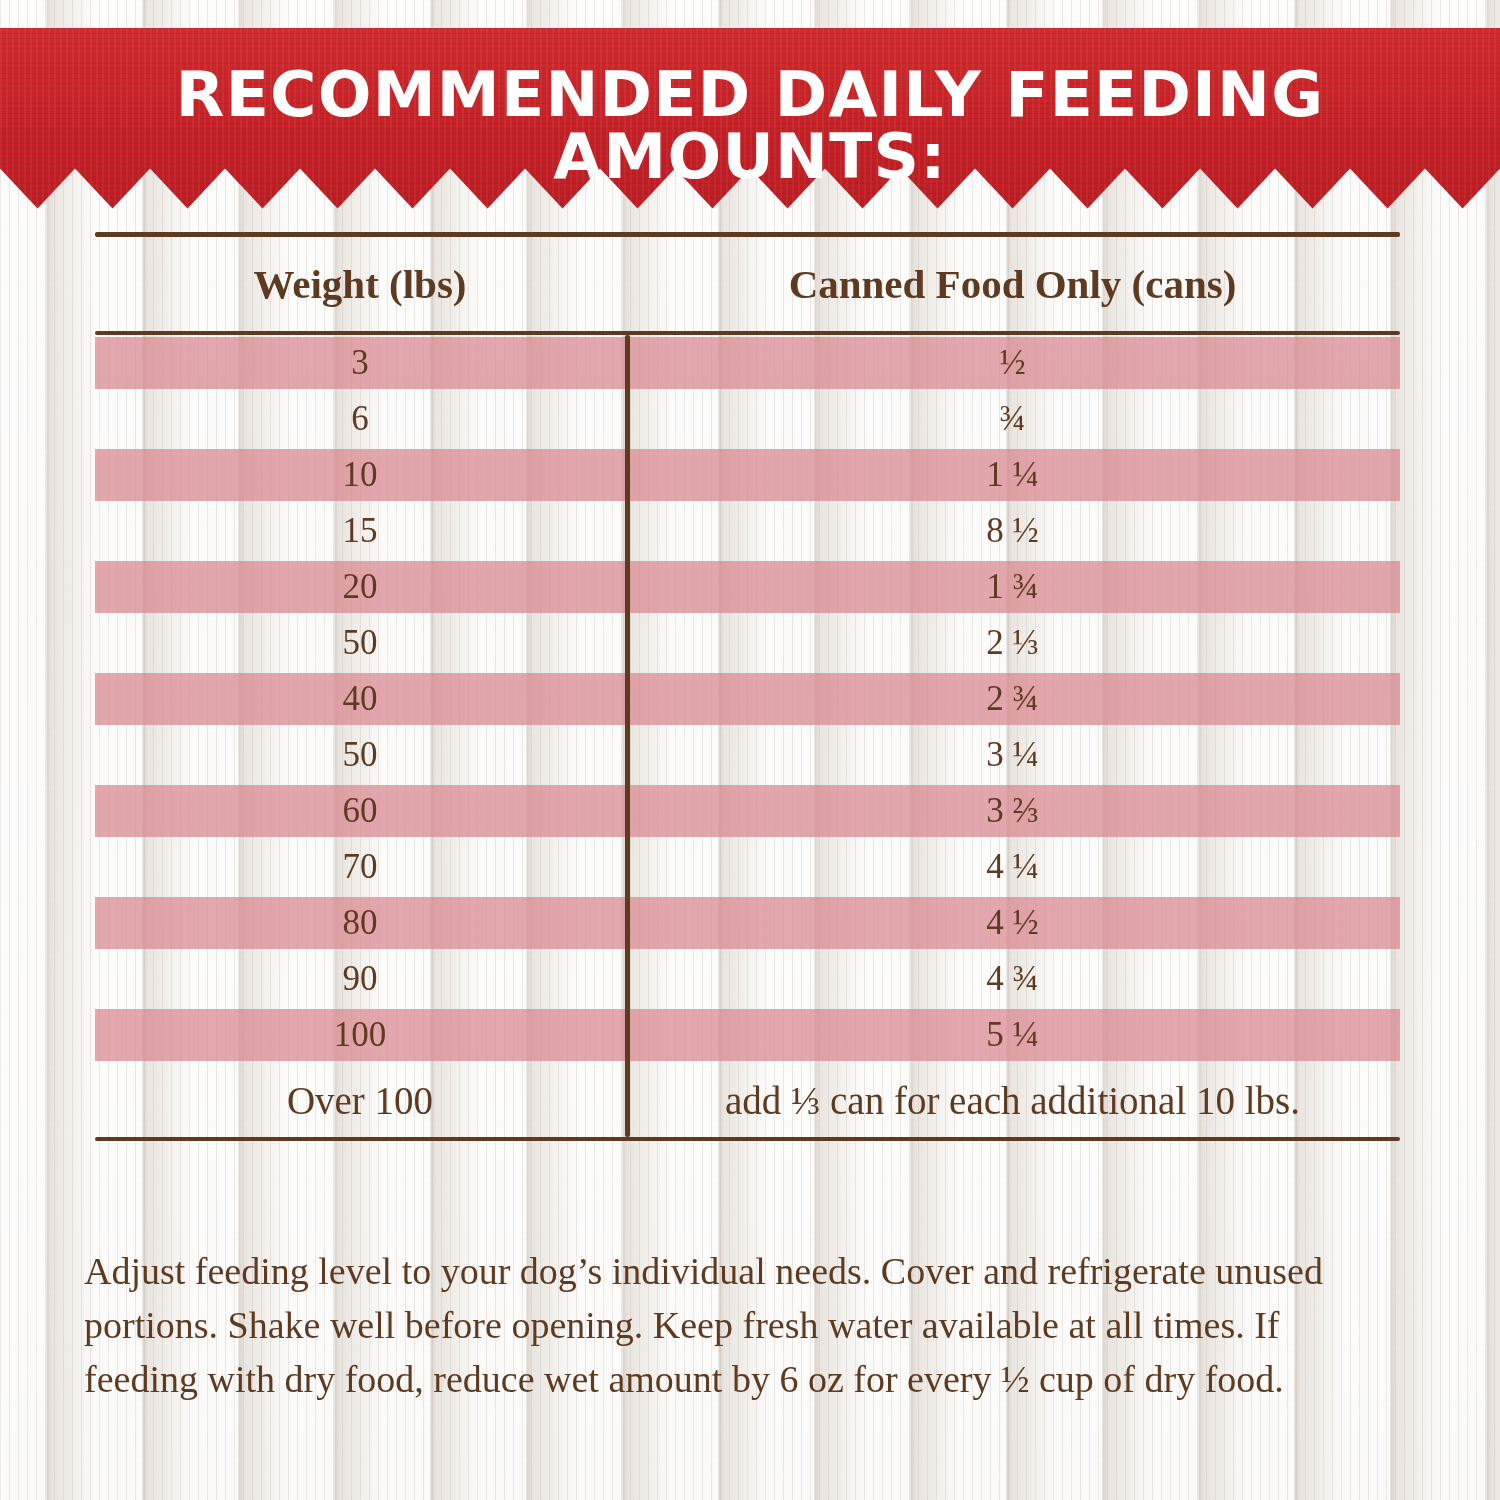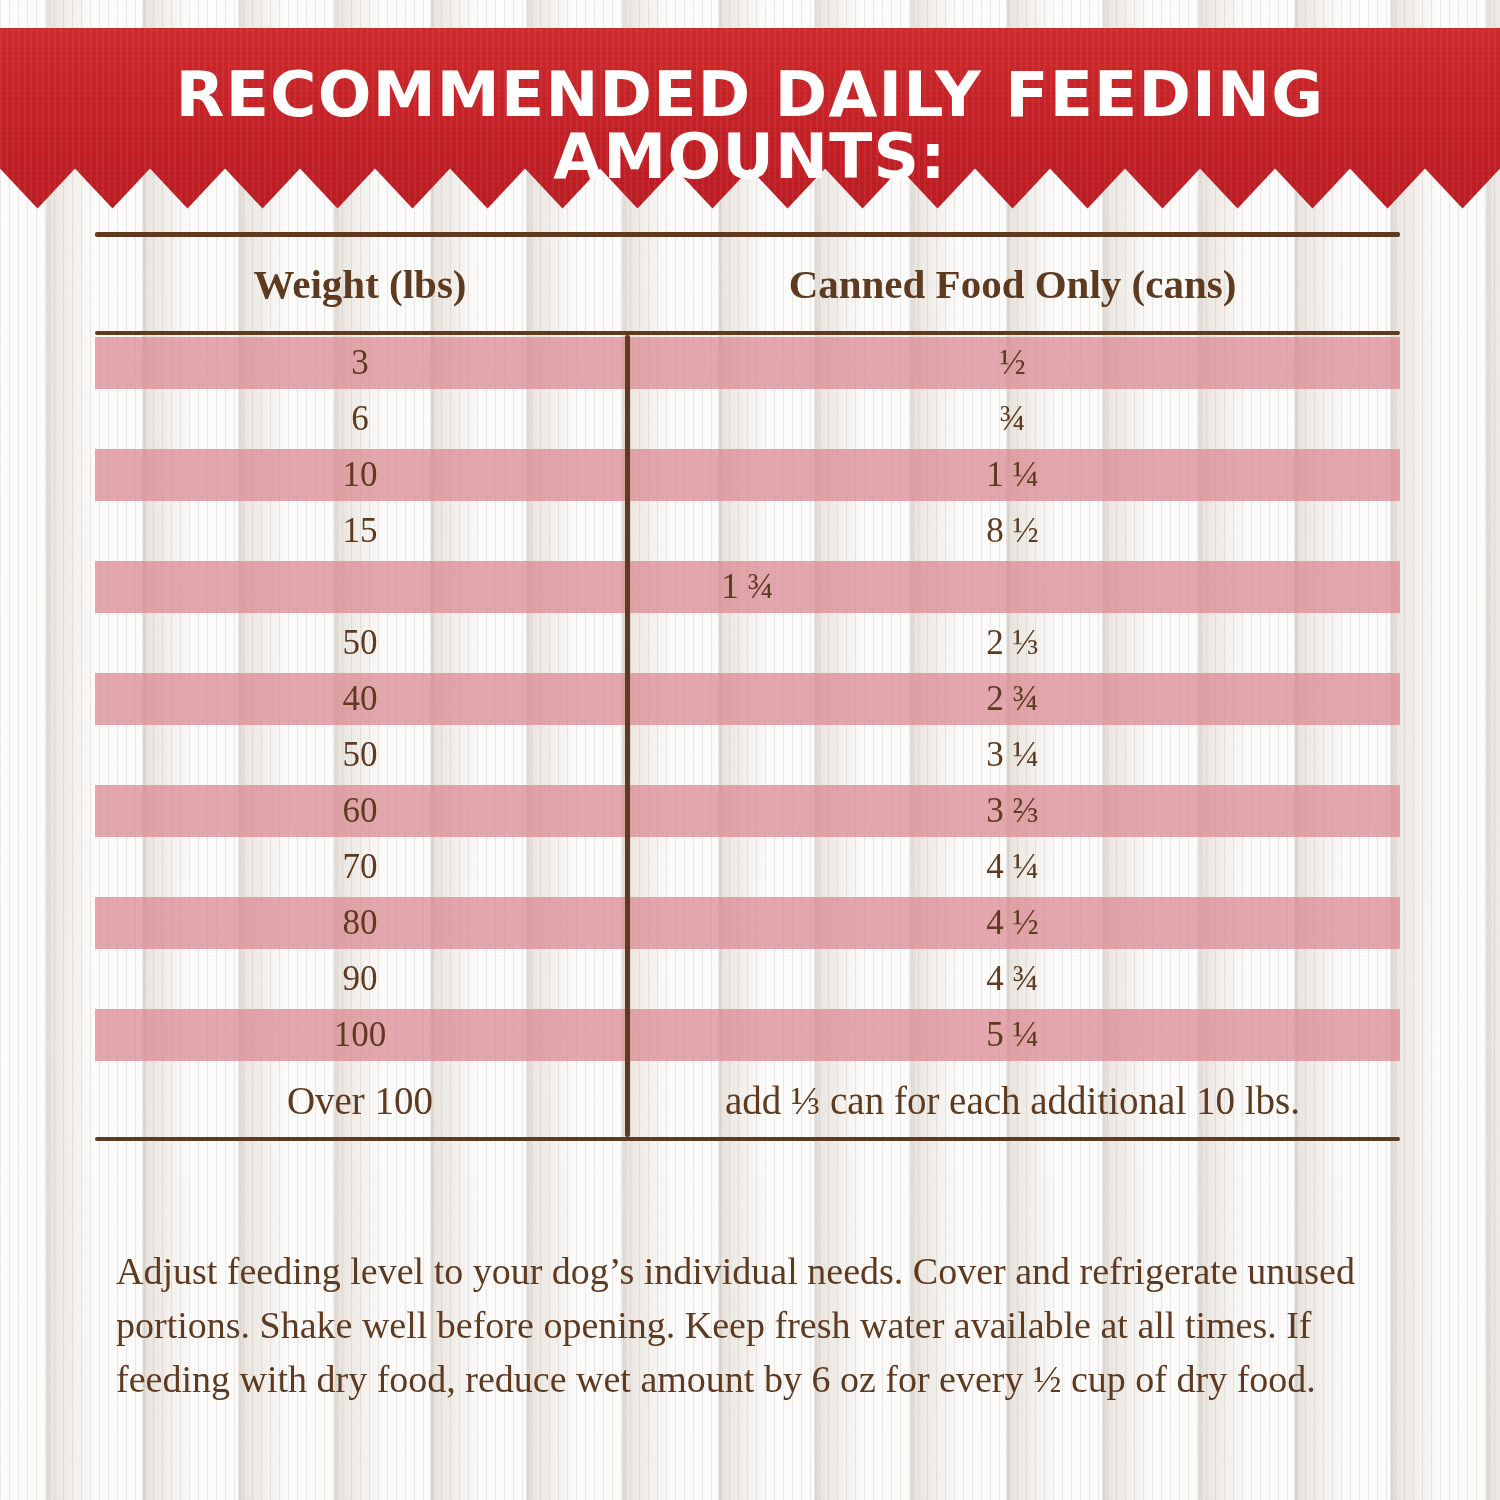--- a/index.html
+++ b/index.html
@@ -190,21 +190,21 @@
     text-align: center;
     color: #5d3a20;
     font-size: 39px;
     font-family: "Liberation Serif", serif;
   }
 
   
   .footnote {
     position: absolute;
     top: 1245px;
-    left: 116px;
+    left: 84px;
     width: 1290px;
     color: #5d3a20;
     font-size: 38px;
     line-height: 1.42;
     font-family: "Liberation Serif", serif;
   }
 </style>
 </head>
 <body>
 
@@ -239,20 +239,21 @@
       </div>
       <div class="row striped">
         <div class="cell-weight">10</div>
         <div class="cell-cans">1 ¼</div>
       </div>
       <div class="row">
         <div class="cell-weight">15</div>
         <div class="cell-cans">8 ½</div>
       </div>
       <div class="row striped">
+        <div class="cell-weight">20</div>
         <div class="cell-cans">1 ¾</div>
       </div>
       <div class="row">
         <div class="cell-weight">50</div>
         <div class="cell-cans">2 ⅓</div>
       </div>
       <div class="row striped">
         <div class="cell-weight">40</div>
         <div class="cell-cans">2 ¾</div>
       </div>

